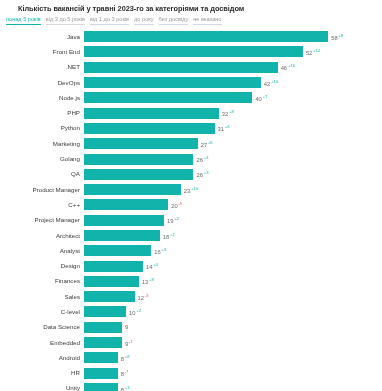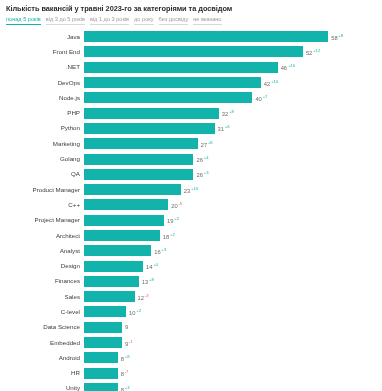--- a/index.html
+++ b/index.html
@@ -10,20 +10,21 @@
     overflow:hidden;
     position:relative;
   }
   .chart-title{
     font-size:7.4px;
     font-weight:bold;
     color:#2b2b2b;
     padding:4px 0 0 6px;
     letter-spacing:-0.05px;
     line-height:9px;
+    margin-left:12px;
   }
   .legend{
     display:flex;
     gap:5px;
     padding:3px 0 0 6px;
     align-items:flex-start;
   }
   .legend-item{
     font-size:5.6px;
     color:#9a9a9a;

